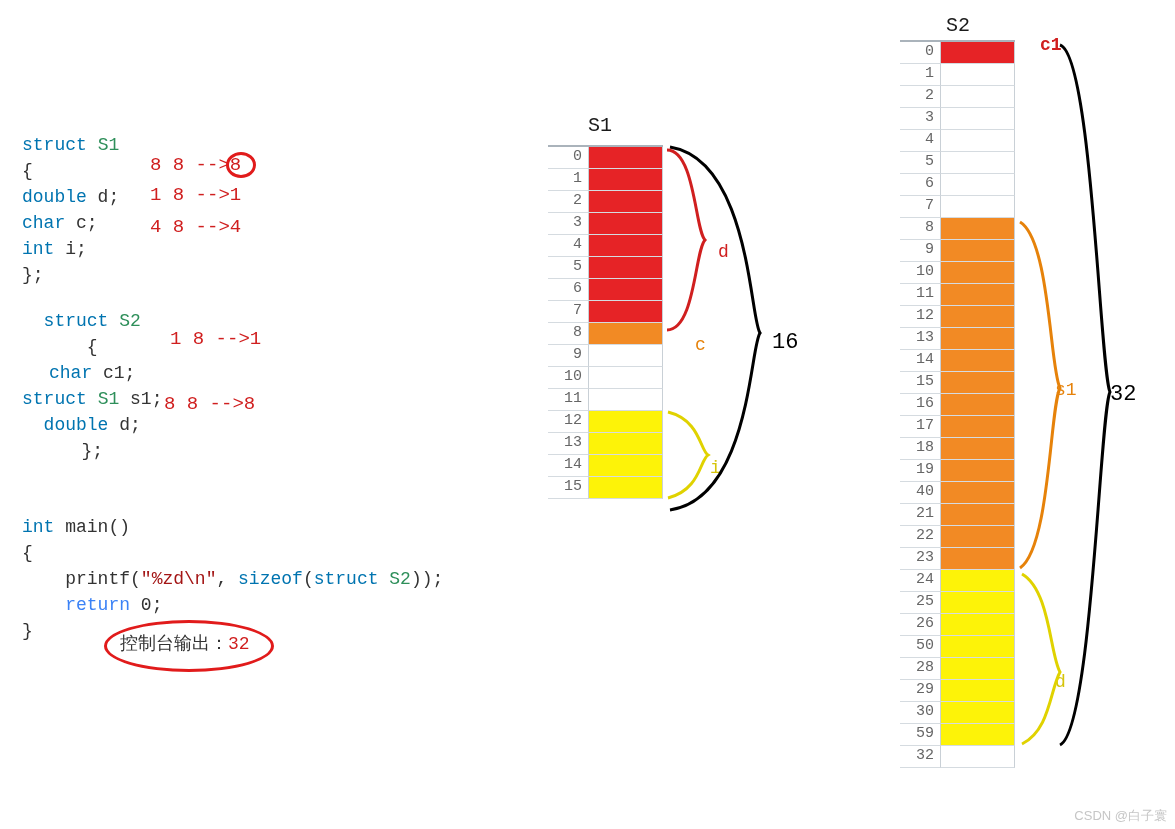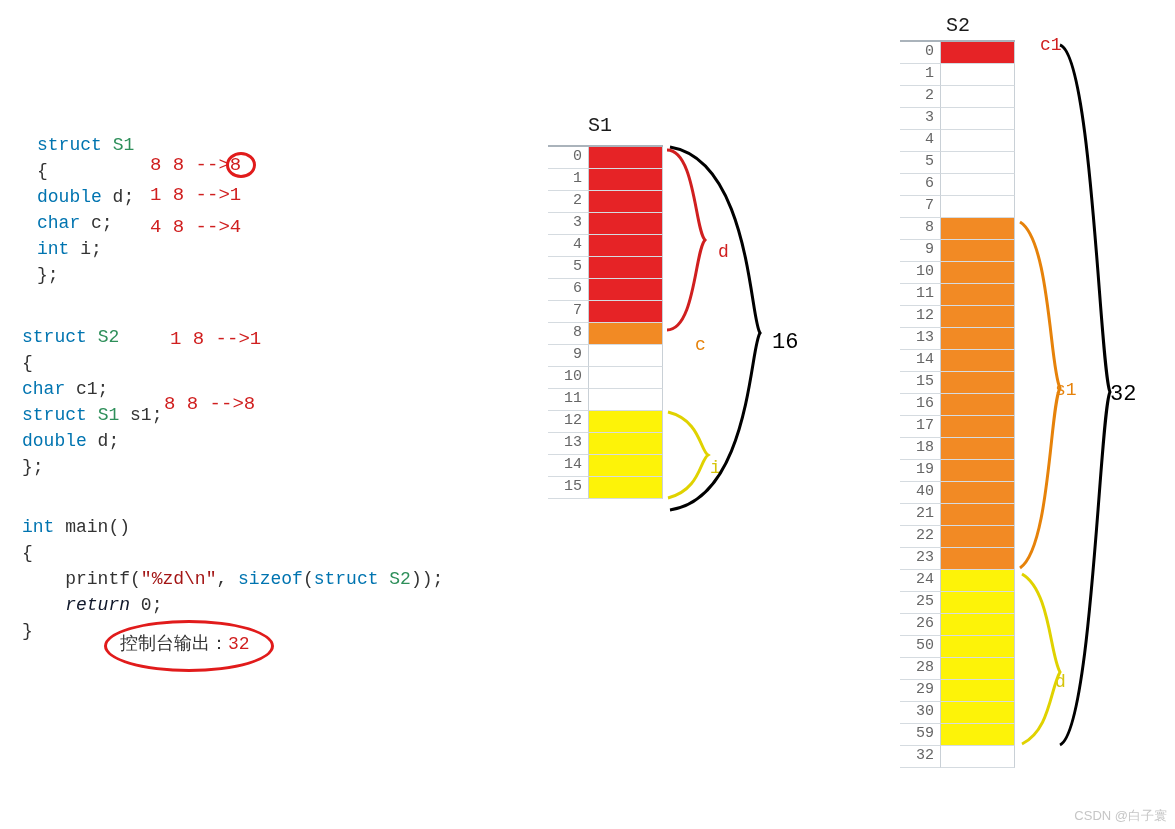--- a/index.html
+++ b/index.html
@@ -16,21 +16,21 @@
   .code-block {
     position: absolute;
     white-space: pre;
     line-height: 26px;
   }
   .kw-struct { color: #0074b0; }
   .kw-type   { color: #0074b0; }
   .name-s    { color: #2e8f5a; }
   .str       { color: #a31515; }
   .kw-sizeof { color: #0074b0; }
-  .kw-ret    { color: #0f172a; font-style: italic; }
+  .kw-ret    { color: #3b82f6; }
   .red-ann {
     position: absolute;
     color: #d01f1f;
     font-size: 19px;
     font-weight: 500;
   }
   .circle8 {
     position: absolute;
     left: 226px; top: 152px;
     width: 30px; height: 26px;
@@ -100,30 +100,30 @@
   svg.overlay {
     position: absolute;
     left: 0; top: 0;
     width: 1175px; height: 829px;
     pointer-events: none;
   }
 </style>
 </head>
 <body>
 
-<div class="code-block" style="left:37px; top:106px;">
+<div class="code-block" style="left:22px; top:106px;">
 <span class="kw-struct">struct</span> <span class="name-s">S1</span>
 <span>{</span>
 <span class="kw-type">double</span><span> d;</span>
 <span class="kw-type">char</span><span> c;</span>
 <span class="kw-type">int</span><span> i;</span>
 <span>};</span>
 </div>
 
-<div class="code-block" style="left:22px; top:298px;">
+<div class="code-block" style="left:22px; top:282px;text-align:center;">
 <span class="kw-struct">struct</span> <span class="name-s">S2</span>
 <span>{</span>
 <span class="kw-type">char</span><span> c1;</span>
 <span class="kw-struct">struct</span> <span class="name-s">S1</span><span> s1;</span>
 <span class="kw-type">double</span><span> d;</span>
 <span>};</span>
 </div>
 
 <div class="code-block" style="left:22px; top:488px;">
 <span class="kw-type">int</span><span> main()</span>
@@ -347,21 +347,21 @@
       <div class="idx">32</div>
       <div class="cell "></div>
     </div>
   </div>
 
 <div class="alabel l-red" style="left:718px; top:242px;">d</div>
 <div class="alabel l-orange" style="left:695px; top:335px;">c</div>
 <div class="alabel l-yellow" style="left:710px; top:458px;">i</div>
 <div class="alabel l-black" style="left:772px; top:330px;">16</div>
 
-<div class="alabel l-red" style="left:1040px; top:35px;">c1</div>
+<div class="alabel l-red" style="left:1040px; top:35px;font-weight:bold;">c1</div>
 <div class="alabel l-orange" style="left:1055px; top:380px;">s1</div>
 <div class="alabel l-yellow" style="left:1055px; top:672px;">d</div>
 <div class="alabel l-black" style="left:1110px; top:382px;">32</div>
 
 <div class="watermark">CSDN @白子寰</div>
 
 <svg class="overlay">
 
   <path d="M667 150 C 695 150, 695 230, 705 240 C 695 250, 695 330, 667 330" stroke="#d01f1f" stroke-width="3" fill="none"></path>
 

